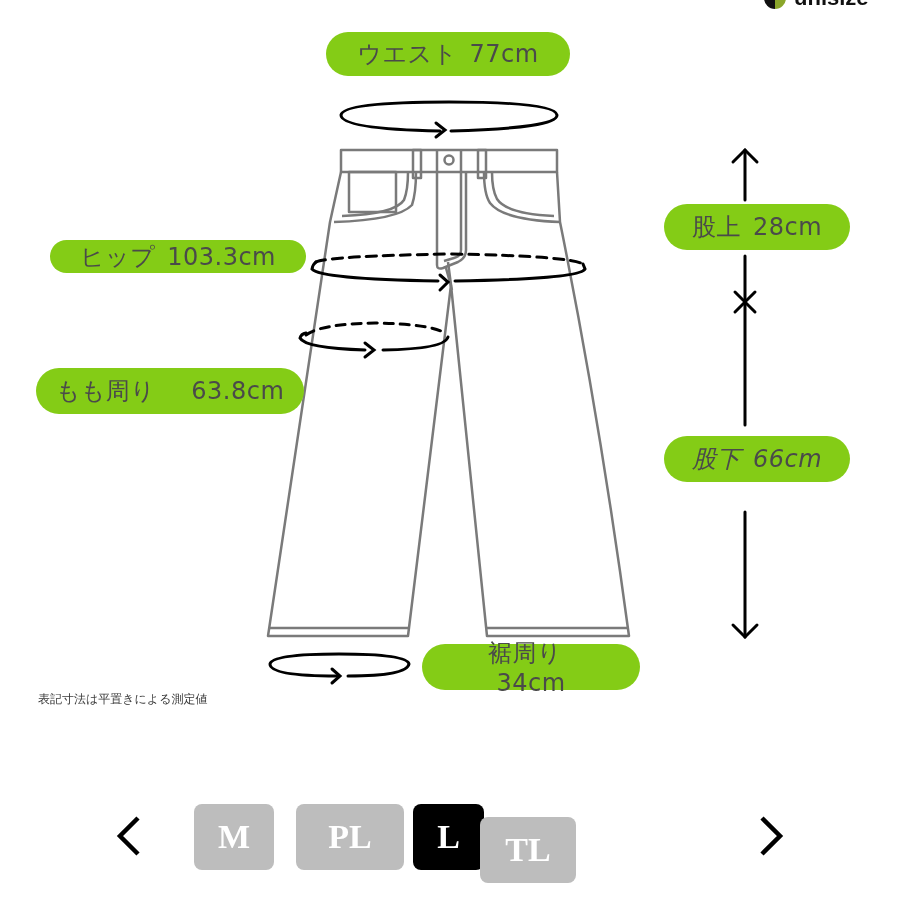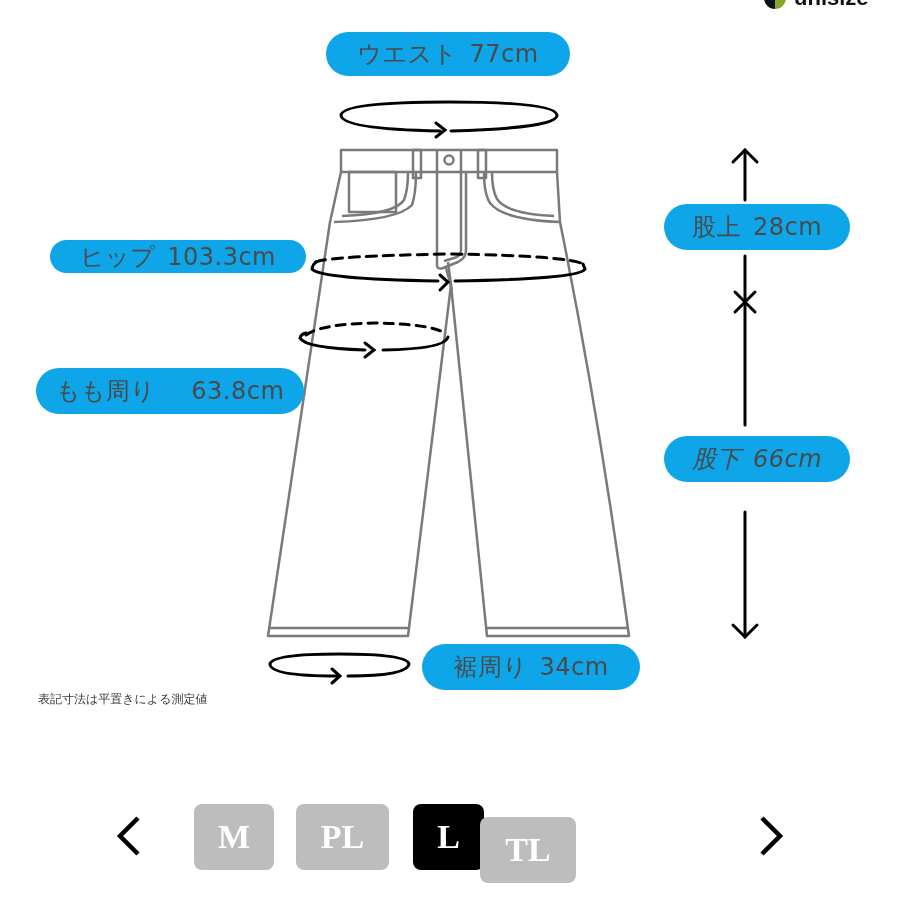--- a/index.html
+++ b/index.html
@@ -2,21 +2,21 @@
 <html><head>
 <meta charset="utf-8">
 <style>
   html, body { margin:0; padding:0; background:#ffffff; }
   body { width:900px; height:900px; position:relative; overflow:hidden;
          font-family: "DejaVu Sans", "Liberation Sans", sans-serif; }
   .logo { position:absolute; left:764px; top:-14px; height:24px; display:flex; align-items:center; gap:8px; }
   .logo-mark { width:22px; height:22px; border-radius:50%;
                background: linear-gradient(90deg, #111 0 50%, #8aa62a 50% 100%); }
   .logo-text { font-family:"Liberation Sans", sans-serif; font-weight:bold; font-size:22px; color:#111; }
-  .pill { position:absolute; background:#0ea5e9; border-radius:24px; color:#4a4a4a;
+  .pill { position:absolute; background:#84cc16; border-radius:24px; color:#4a4a4a;
           font-size:24px; display:flex; align-items:center; justify-content:center;
           white-space:nowrap; letter-spacing:0.5px; }
   .pill .jp { margin-right:12px; }
   .diagram { position:absolute; left:0; top:0; width:900px; height:760px; }
   .note { position:absolute; left:38px; top:687px; font-size:12px; color:#3a3a3a; line-height:24px; }
   .size-nav { position:absolute; left:0; top:800px; width:900px; height:72px; }
   .nav-arrow { position:absolute; top:14px; width:40px; height:44px; cursor:pointer; }
   .size-btn { position:absolute; top:4px; height:66px; border-radius:8px;
               background:#bdbdbd; color:#ffffff; font-family:"Liberation Serif", serif;
               font-weight:bold; font-size:34px; display:flex; align-items:center; justify-content:center; cursor:pointer; }
@@ -109,40 +109,40 @@
   <span>63.8cm</span>
 </div>
 <div class="pill" style="left:664px; top:204px; width:186px; height:46px;">
   <span class="jp">股上</span>
   <span>28cm</span>
 </div>
 <div class="pill" style="left:664px; top:436px; width:186px; height:46px;font-style:italic;">
   <span class="jp">股下</span>
   <span>66cm</span>
 </div>
-<div class="pill" style="left:422px; top:644px; width:218px; height:46px;">
+<div class="pill" style="left:422px; top:644px; width:218px; height:46px;flex-direction:column;">
   <span class="jp">裾周り</span>
   <span>34cm</span>
 </div>
 
 <div class="note">
   <div>表記寸法は平置きによる測定値</div>
 </div>
 
 <div class="size-nav">
   <div class="nav-arrow" style="left:110px;">
     <svg width="40" height="44" viewBox="0 0 40 44">
       <path d="M28 4 L10 22 L28 40" fill="none" stroke="#000" stroke-width="4.5"></path>
     </svg>
   </div>
 
   <div class="size-btn" style="left:194px; width:80px;">
     <span>M</span>
   </div>
-  <div class="size-btn" style="left:296px; width:93px;">
+  <div class="size-btn" style="left:296px; width:108px;">
     <span>PL</span>
   </div>
   <div class="size-btn active" style="left:413px; width:71px;">
     <span>L</span>
   </div>
   <div class="size-btn" style="left:480px; width:96px;margin-top:13px;">
     <span>TL</span>
   </div>
 
   <div class="nav-arrow" style="left:752px;">

